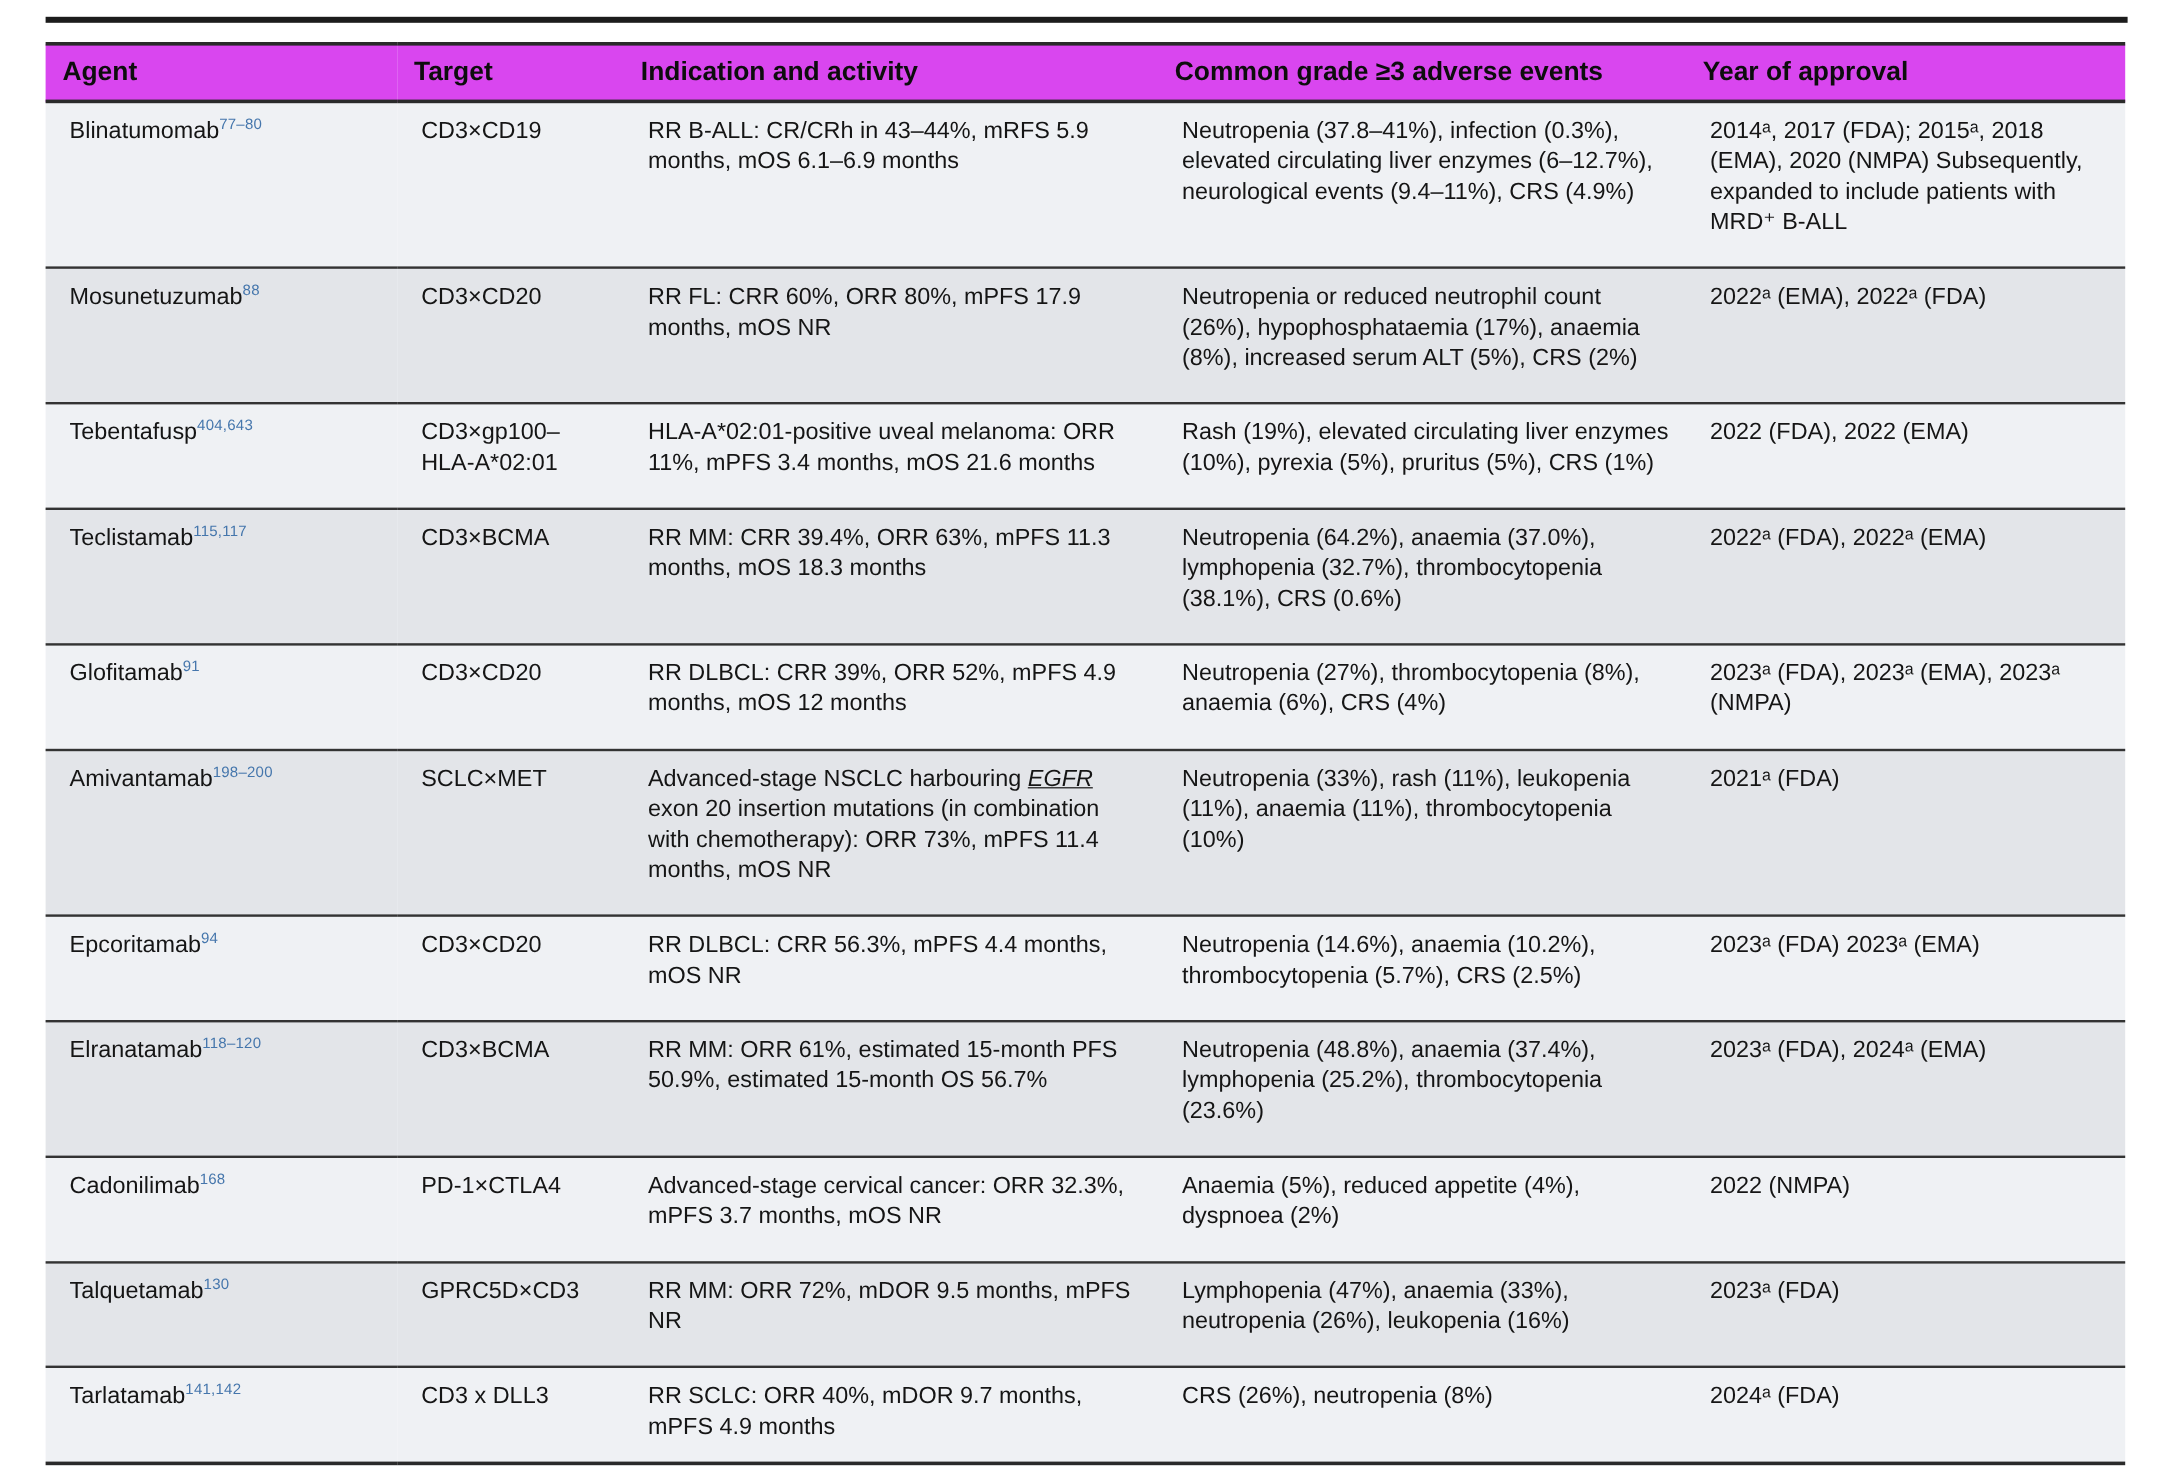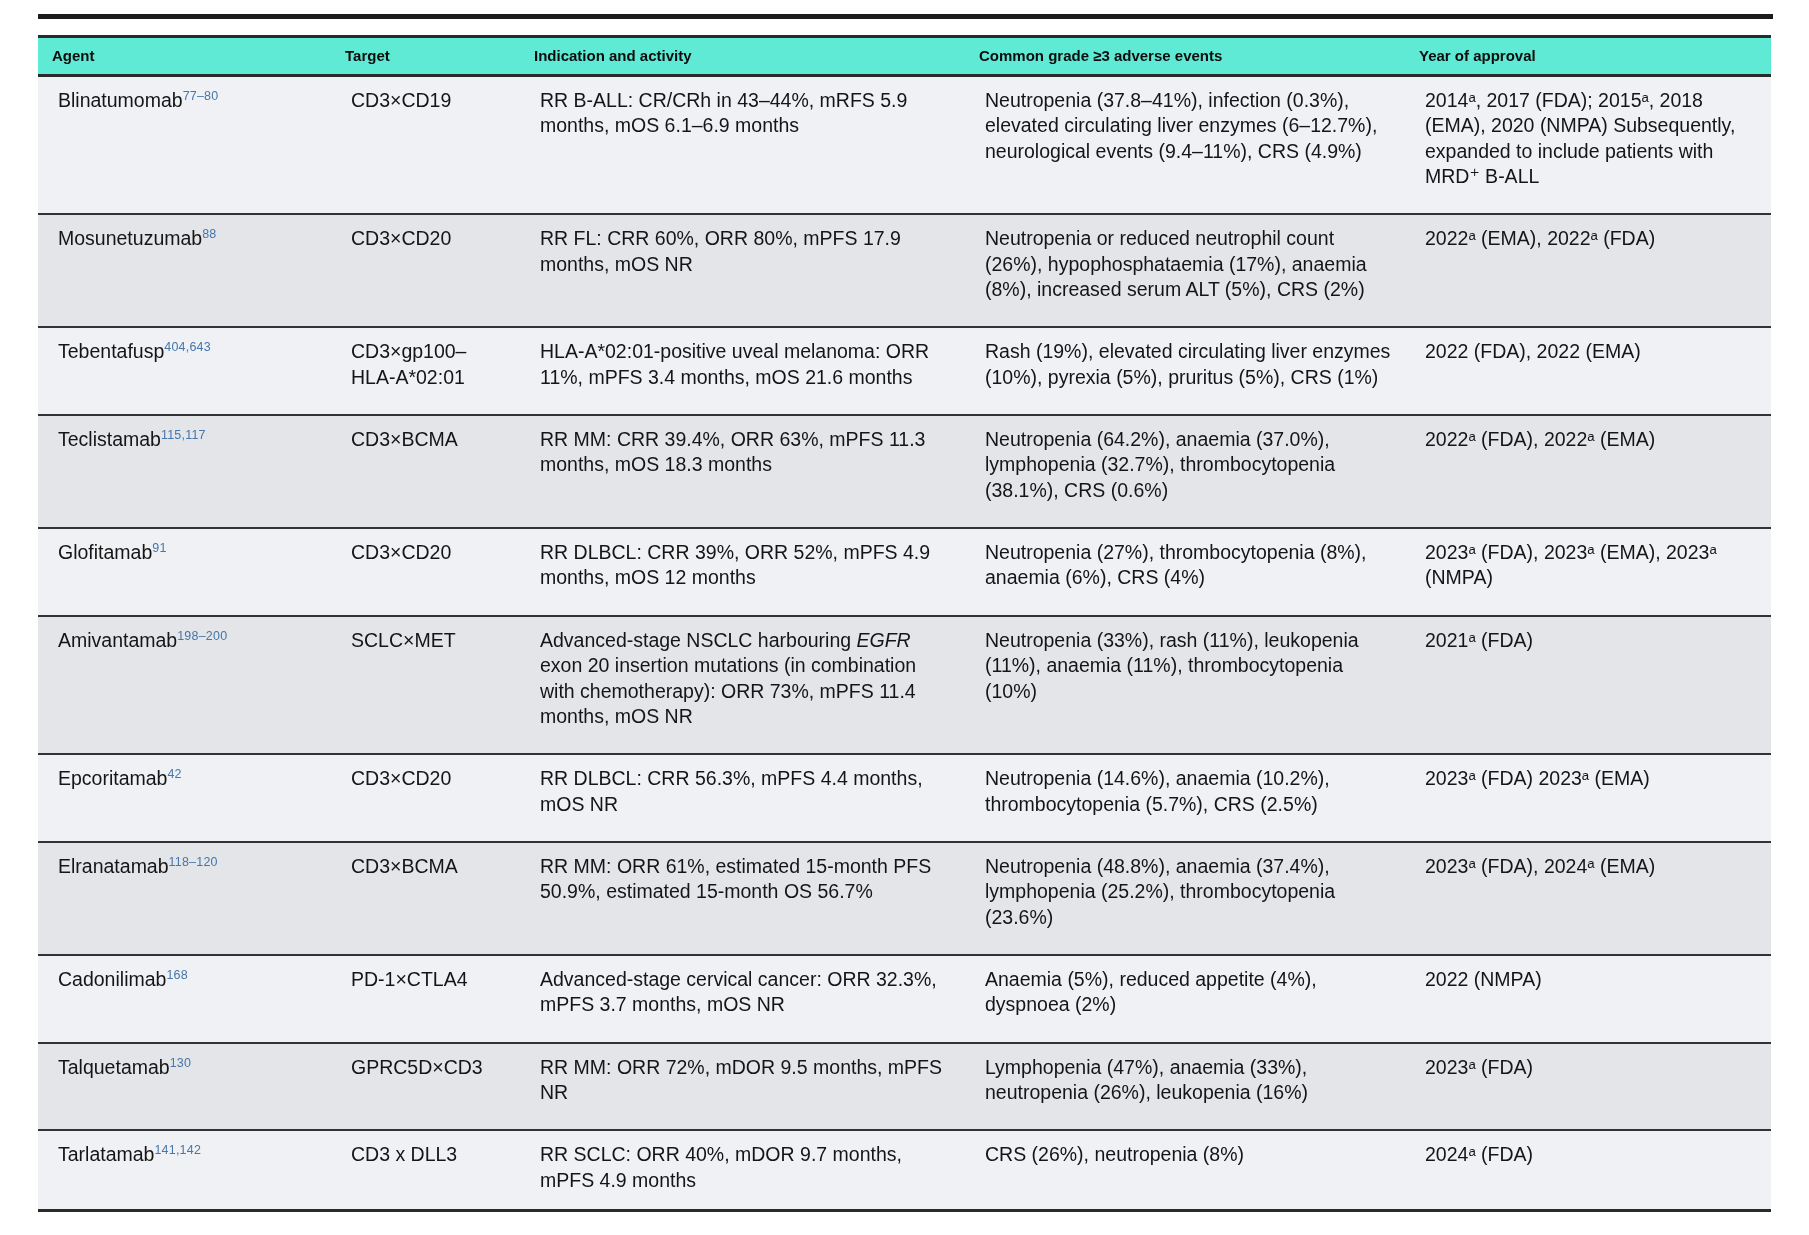--- a/index.html
+++ b/index.html
@@ -26,24 +26,24 @@
     letter-spacing: 0.1px;
   }
 
   table.data-table {
     border-collapse: collapse;
     table-layout: fixed;
     width: 1733px;
   }
 
   thead th {
-    background: #5eead4;
+    background: #d946ef;
     text-align: left;
     vertical-align: middle;
-    font-size: 15px;
+    font-size: 22px;
     font-weight: 700;
     color: #0d0d0d;
     padding: 9px 14px 10px 14px;
     border-top: 3px solid #2a2a2a;
     border-bottom: 3px solid #2a2a2a;
   }
 
   tbody td {
     vertical-align: top;
     font-size: 19.5px;
@@ -56,21 +56,21 @@
   tbody tr:nth-child(even) td { background: #e3e5e9; }
   tbody tr:last-child td { border-bottom: 3px solid #2a2a2a; padding-bottom: 16px; }
 
   sup.ref {
     color: #4576ac;
     font-size: 12.5px;
     line-height: 0;
     vertical-align: super;
     letter-spacing: 0.2px;
   }
-  .ind-em { font-style: italic; }
+  .ind-em { font-style: italic; text-decoration: underline; }
 </style>
 </head>
 <body>
 
 <div class="page">
   <div class="top-rule"></div>
 
 
   <table class="data-table">
     <colgroup>
@@ -126,21 +126,21 @@
         <td>2023ᵃ (FDA), 2023ᵃ (EMA), 2023ᵃ (NMPA)</td>
       </tr>
       <tr>
         <td><span>Amivantamab</span><sup class="ref">198–200</sup></td>
         <td>SCLC×MET</td>
         <td><span>Advanced-stage NSCLC harbouring </span><span class="ind-em">EGFR</span><span> exon 20 insertion mutations (in combination with chemotherapy): ORR 73%, mPFS 11.4 months, mOS NR</span></td>
         <td>Neutropenia (33%), rash (11%), leukopenia (11%), anaemia (11%), thrombocytopenia (10%)</td>
         <td>2021ᵃ (FDA)</td>
       </tr>
       <tr>
-        <td><span>Epcoritamab</span><sup class="ref">42</sup></td>
+        <td><span>Epcoritamab</span><sup class="ref">94</sup></td>
         <td>CD3×CD20</td>
         <td><span>RR DLBCL: CRR 56.3%, mPFS 4.4 months, mOS NR</span><span class="ind-em"></span><span></span></td>
         <td>Neutropenia (14.6%), anaemia (10.2%), thrombocytopenia (5.7%), CRS (2.5%)</td>
         <td>2023ᵃ (FDA) 2023ᵃ (EMA)</td>
       </tr>
       <tr>
         <td><span>Elranatamab</span><sup class="ref">118–120</sup></td>
         <td>CD3×BCMA</td>
         <td><span>RR MM: ORR 61%, estimated 15-month PFS 50.9%, estimated 15-month OS 56.7%</span><span class="ind-em"></span><span></span></td>
         <td>Neutropenia (48.8%), anaemia (37.4%), lymphopenia (25.2%), thrombocytopenia (23.6%)</td>

